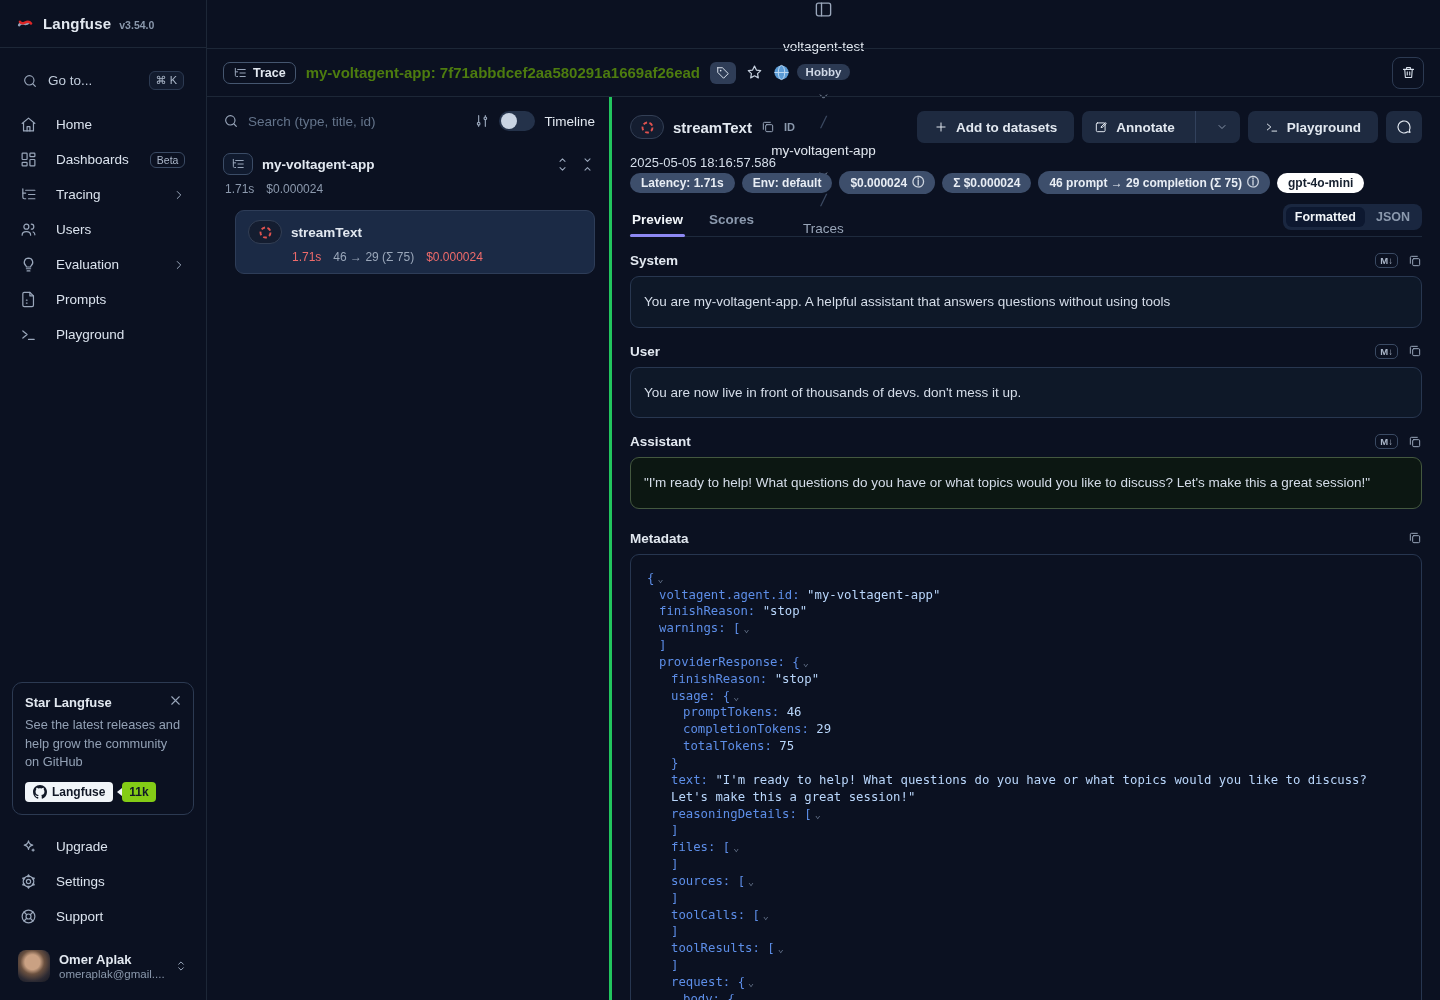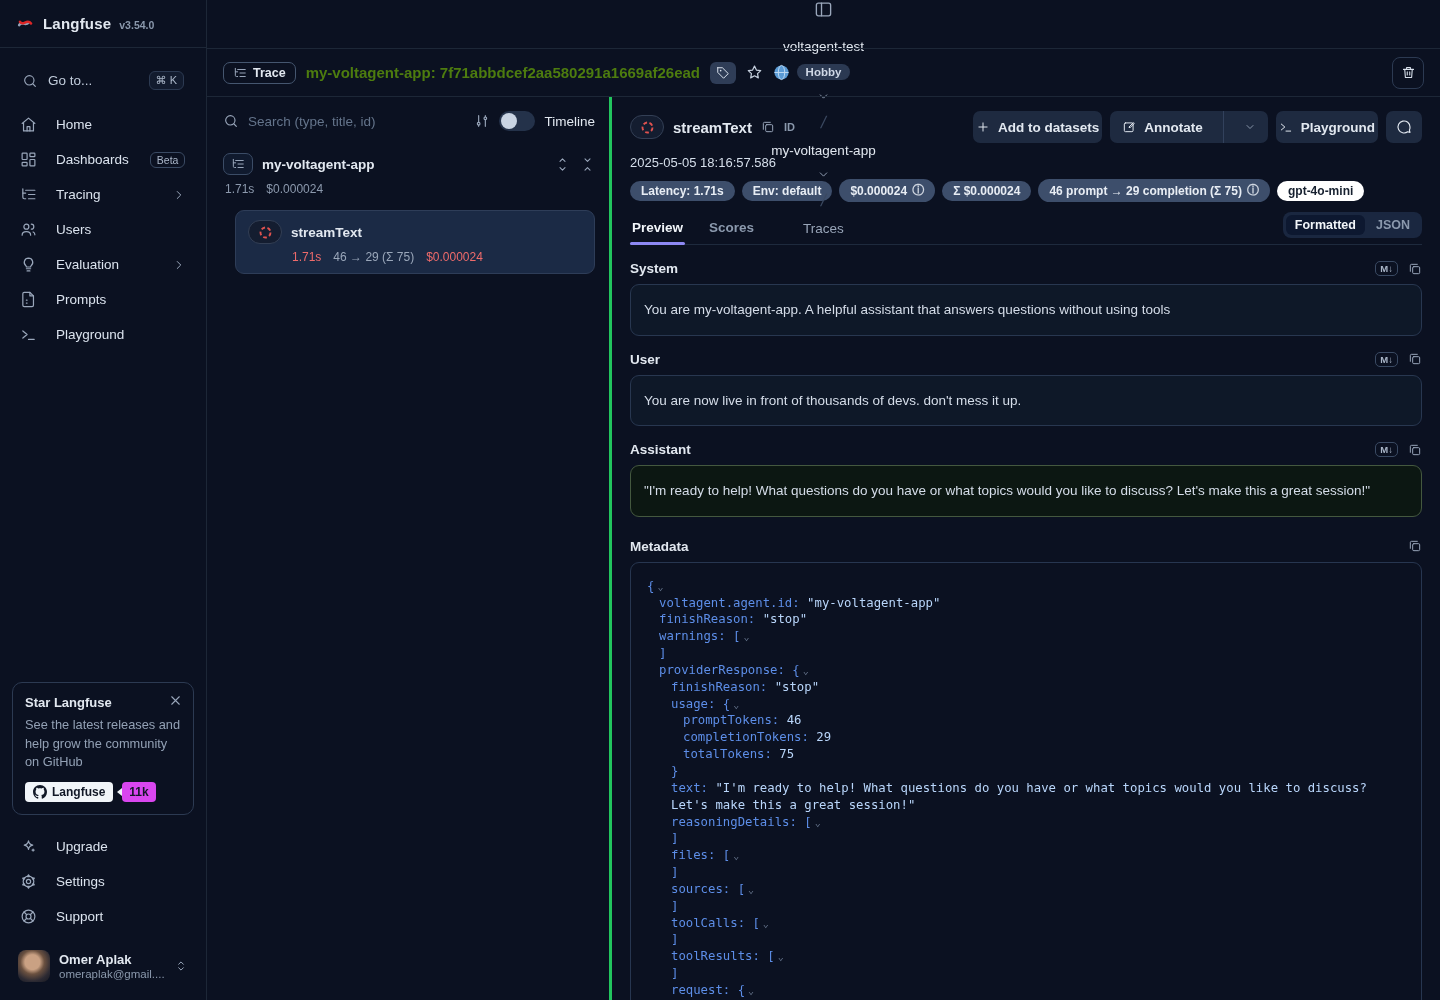--- a/index.html
+++ b/index.html
@@ -24,21 +24,21 @@
   .nav-item .chev { margin-left:auto; }
   .beta { border:1px solid #3a4a63; border-radius:6px; font-size:10.5px; padding:1px 6px; color:#aab6c8; margin-left:2px; }
   .side-spacer { flex:1; }
   .star-card { margin:0 12px 14px; border:1px solid #2c3a52; border-radius:10px; padding:12px; position:relative; }
   .star-title { font-weight:bold; font-size:13px; margin-bottom:6px; }
   .star-body { font-size:12.8px; color:#93a1b5; line-height:1.45; margin-bottom:10px; }
   .star-close { position:absolute; top:10px; right:10px; cursor:pointer; }
   .gh-row { display:flex; align-items:center; }
   .gh-btn { background:#f1f5f9; color:#111827; border-radius:4px; display:flex; align-items:center; gap:5px; font-size:12px; font-weight:bold; padding:3px 8px; cursor:pointer; }
   .gh-notch { width:0; height:0; border-top:4px solid transparent; border-bottom:4px solid transparent; border-right:5px solid #f1f5f9; margin-left:4px; }
-  .gh-count { background:#d946ef; color:#111827; border-radius:4px; font-size:12px; font-weight:bold; padding:3px 7px; }
+  .gh-count { background:#84cc16; color:#111827; border-radius:4px; font-size:12px; font-weight:bold; padding:3px 7px; }
   .footer-nav { padding:0 12px 6px; display:flex; flex-direction:column; }
   .user-row { display:flex; align-items:center; gap:9px; margin:4px 12px 12px; padding:6px 6px; border-radius:8px; cursor:pointer; }
   .avatar { width:32px; height:32px; border-radius:8px; background:radial-gradient(circle at 45% 38%, #caa183 0 28%, #6b5140 45%, #2c2a33 72%, #17181f 100%); flex:none; }
   .user-name { font-weight:bold; font-size:13px; line-height:1.2; }
   .user-email { font-size:11.5px; color:#8b99ad; white-space:nowrap; overflow:hidden; text-overflow:ellipsis; max-width:110px; }
 
   
   .main { flex:1; display:flex; flex-direction:column; min-width:0; }
   .breadcrumb-bar { height:48px; display:flex; align-items:center; gap:10px; padding:0 16px;flex-direction:column; }
   .crumb { font-size:13.5px; font-weight:500; color:#e2e8f0; cursor:pointer; display:flex; align-items:center; gap:6px; }
@@ -73,27 +73,27 @@
   .red { color:#ee6b6b; }
   .gray { color:#9aa7ba; }
   .logo-pill { width:34px; height:24px; border:1px solid #333f55; background:#141d30; border-radius:999px; display:flex; align-items:center; justify-content:center; }
 
   
   .detail { flex:1; min-width:0; padding:14px 18px 0 18px; display:flex; flex-direction:column; overflow:hidden; }
   .detail-header { display:flex; align-items:center; gap:9px; }
   .detail-title { font-weight:bold; font-size:15px; }
   .id-label { font-size:11px; font-weight:bold; color:#8b99ad; }
   .actions { margin-left:auto; display:flex; gap:8px; align-items:center; }
-  .btn { background:#1e2a40; border-radius:7px; height:32px; display:flex; align-items:center; gap:8px; padding:0 3px; font-size:13.5px; font-weight:600; color:#e2e8f0; cursor:pointer; }
+  .btn { background:#1e2a40; border-radius:7px; height:32px; display:flex; align-items:center; gap:8px; padding:0 17px; font-size:13.5px; font-weight:600; color:#e2e8f0; cursor:pointer; }
   .btn-split { padding:0; }
   .btn-split .seg { display:flex; align-items:center; gap:8px; padding:0 12px; height:100%; cursor:pointer; }
   .btn-split .divider { width:1px; height:100%; background:#32415c; }
   .btn-icon { width:36px; justify-content:center; padding:0; }
   .timestamp { margin-top:12px; font-size:13px; color:#d6dfeb; }
-  .badges { margin-top:9px; display:flex; gap:7px; flex-wrap:wrap; align-items:center; }
+  .badges { margin-top:1px; display:flex; gap:7px; flex-wrap:wrap; align-items:center; }
   .pill { background:#3d4e6b; color:#e8edf4; border-radius:999px; padding:3px 11px; font-size:12px; font-weight:600; display:inline-flex; align-items:center; gap:5px; }
   .pill-light { background:#ffffff; color:#16202f; }
   .info-ic { font-size:12px; opacity:.85; cursor:pointer; }
   .tabs-row { margin-top:10px; display:flex; align-items:flex-end; border-bottom:1px solid #1e2a3d; }
   .tab { padding:4px 2px 9px; margin-right:22px; font-size:13.5px; font-weight:600; color:#8b99ad; cursor:pointer; position:relative; }
   .tab.active { color:#f1f5f9; }
   .tab.active::after { content:""; position:absolute; left:0; right:0; bottom:-1px; height:3px; border-radius:2px; background:#8d88f3; }
   .fmt-toggle { margin-left:auto; margin-bottom:6px; background:#1a2740; border-radius:8px; padding:3px; display:flex; gap:2px; }
   .fmt-seg { font-size:12.5px; font-weight:600; padding:3px 9px; border-radius:6px; color:#8b99ad; cursor:pointer; }
   .fmt-seg.active { color:#f1f5f9; background:#0d1830; }

